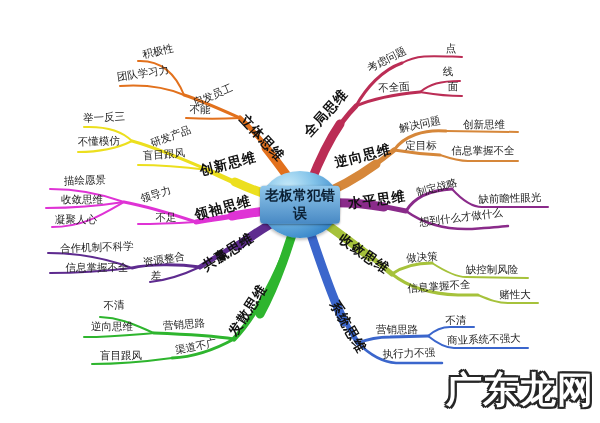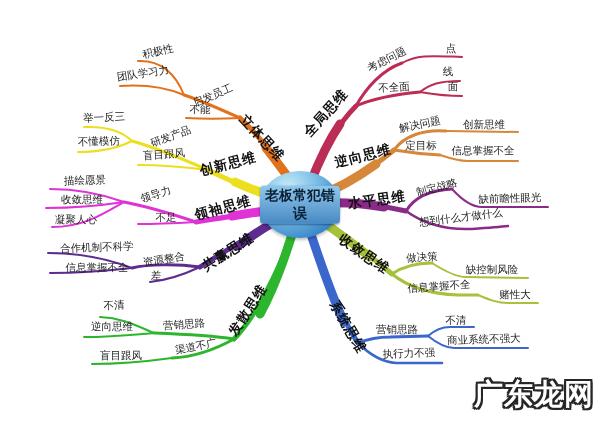--- a/index.html
+++ b/index.html
@@ -10,21 +10,21 @@
        transform-origin:center center;line-height:1;}
   .mainlbl{font-size:13.5px;font-weight:bold;color:#111;letter-spacing:1px;}
   .center-node{position:absolute;left:260px;top:171px;width:80px;height:67px;border-radius:50%;
        background:radial-gradient(ellipse at 35% 25%, #c9ebf9 0%, #84c4ea 35%, #3584c8 78%, #1f5f9e 100%);
        box-shadow:0 2px 3px rgba(0,0,0,0.25);}
   .center-text{position:absolute;left:50%;top:50%;transform:translate(-50%,-50%);
        width:74px;text-align:center;font-weight:bold;font-size:14px;line-height:1.3;color:#0a1f33;
        background:linear-gradient(180deg,#90c7eb 0%,#4889c4 100%);
        border-radius:4px;padding:1px 3px;box-shadow:0 1px 2px rgba(0,0,0,0.35);}
   .watermark{position:absolute;right:6px;bottom:8px;font-family:"DejaVu Sans",sans-serif;
-       font-weight:900;font-size:29px;color:#ffffff;letter-spacing:1px;
+       font-weight:900;font-size:36px;color:#ffffff;letter-spacing:1px;
        text-shadow:-2px -2px 0 #262626, 2px -2px 0 #262626, -2px 2px 0 #262626, 2px 2px 0 #262626,
                    -2px 0 0 #262626, 2px 0 0 #262626, 0 -2px 0 #262626, 0 2px 0 #262626;text-align:center;}
 </style>
 </head>
 <body>
 
 <div id="stage">
 
   <svg id="curves" width="600" height="423" viewBox="0 0 600 423">
     <g fill="none" stroke-linecap="round">

